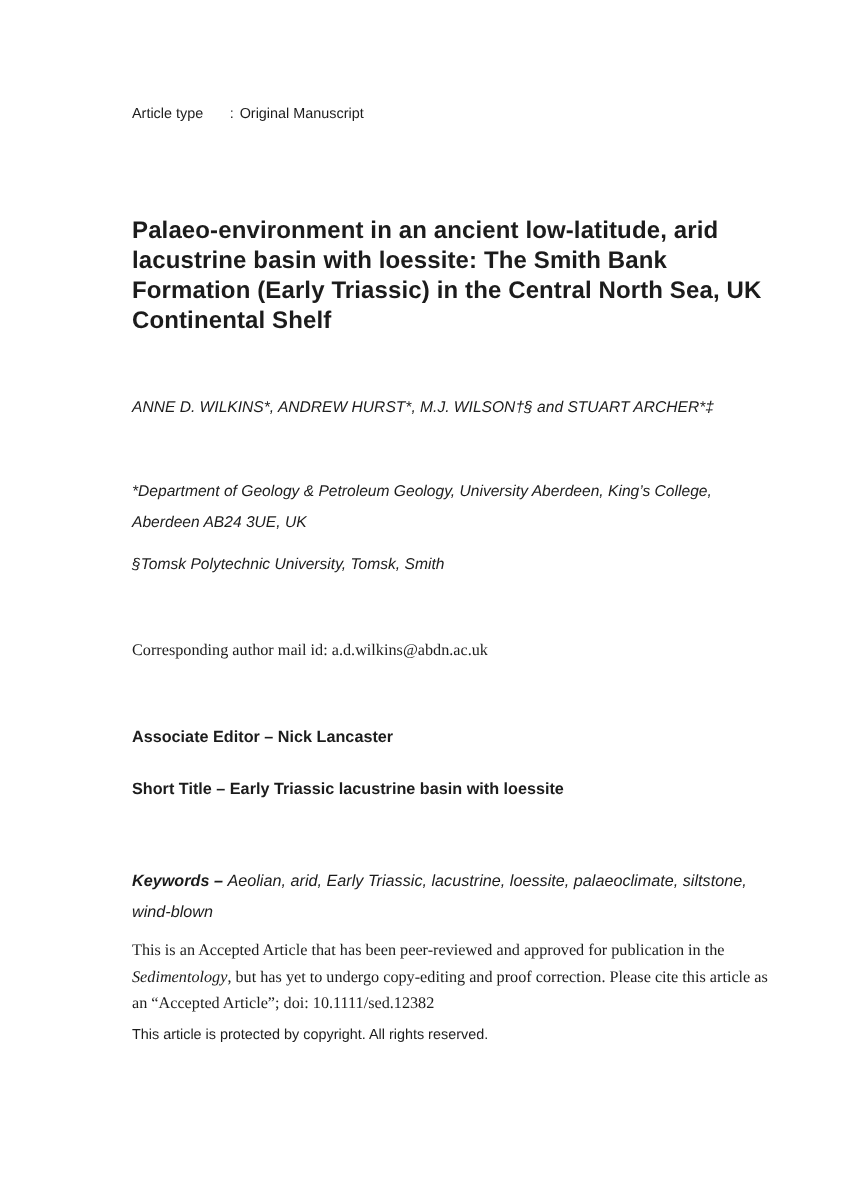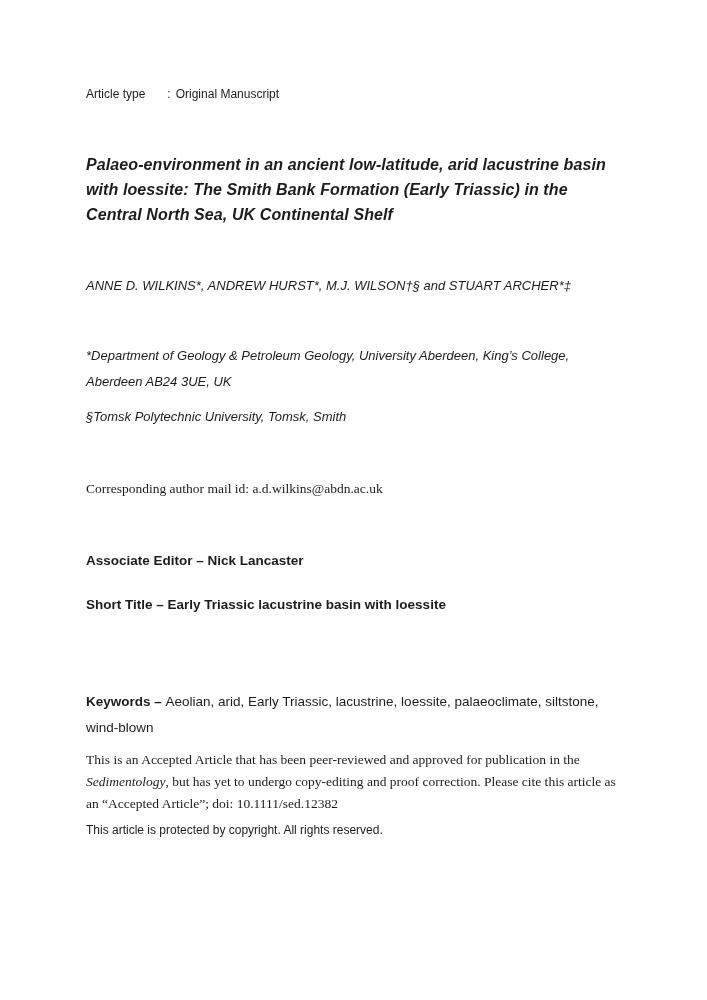--- a/index.html
+++ b/index.html
@@ -7,41 +7,40 @@
     width: 707px;
     height: 1000px;
     background: #ffffff;
     font-family: "Liberation Sans", sans-serif;
     color: #1c1c1c;
     overflow: hidden;
   }
   .page {
     width: 707px;
     height: 842px;
-    padding: 87px 80px 0 86px;
+    padding: 87px 80px 0 110px;
   }
   .content {
     width: 541px;
   }
   
   .article-type {
     font-size: 12px;
     line-height: 15px;
   }
   .at-sep { margin-left: 22px; }
   .at-val { margin-left: 5px; }
 
   
   .paper-title {
-    margin-top: 50px;
-    font-size: 16px;
+    margin-top: 78px;
+    font-size: 20px;
     font-weight: bold;
     line-height: 25px;
     letter-spacing: 0.1px;
-    font-style: italic;
   }
 
   
   .authors {
     margin-top: 46px;
     font-size: 13px;
     font-style: italic;
     line-height: 26px;
     white-space: nowrap;
   }
@@ -73,23 +72,24 @@
   }
   .short-title {
     margin-top: 26px;
     font-size: 13.5px;
     font-weight: bold;
     line-height: 18px;
   }
 
   
   .keywords {
-    margin-top: 75px;
+    margin-top: 54px;
     font-size: 13.5px;
     line-height: 26px;
+    font-style: italic;
   }
   .kw-label { font-weight: bold; }
 
   
   .notice {
     margin-top: 8px;
     font-family: "Liberation Serif", serif;
     font-size: 13.5px;
     line-height: 22px;
   }

